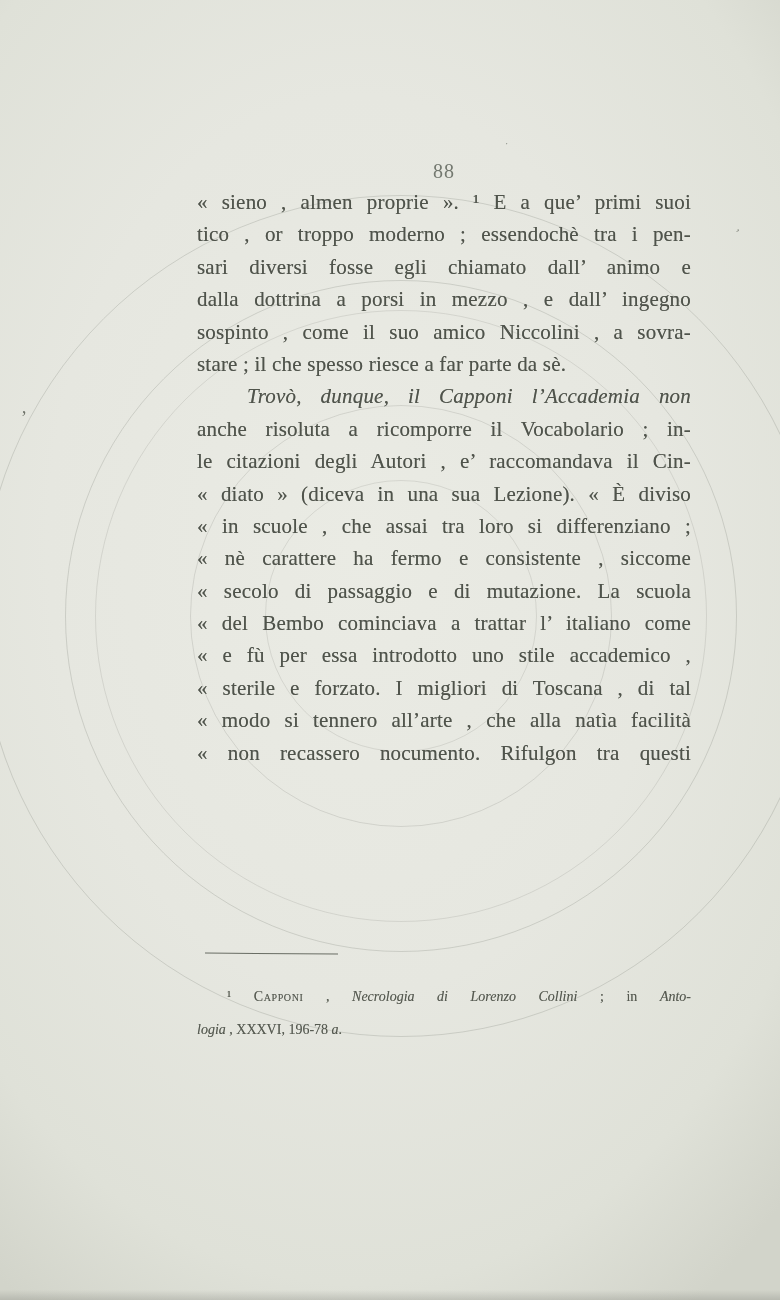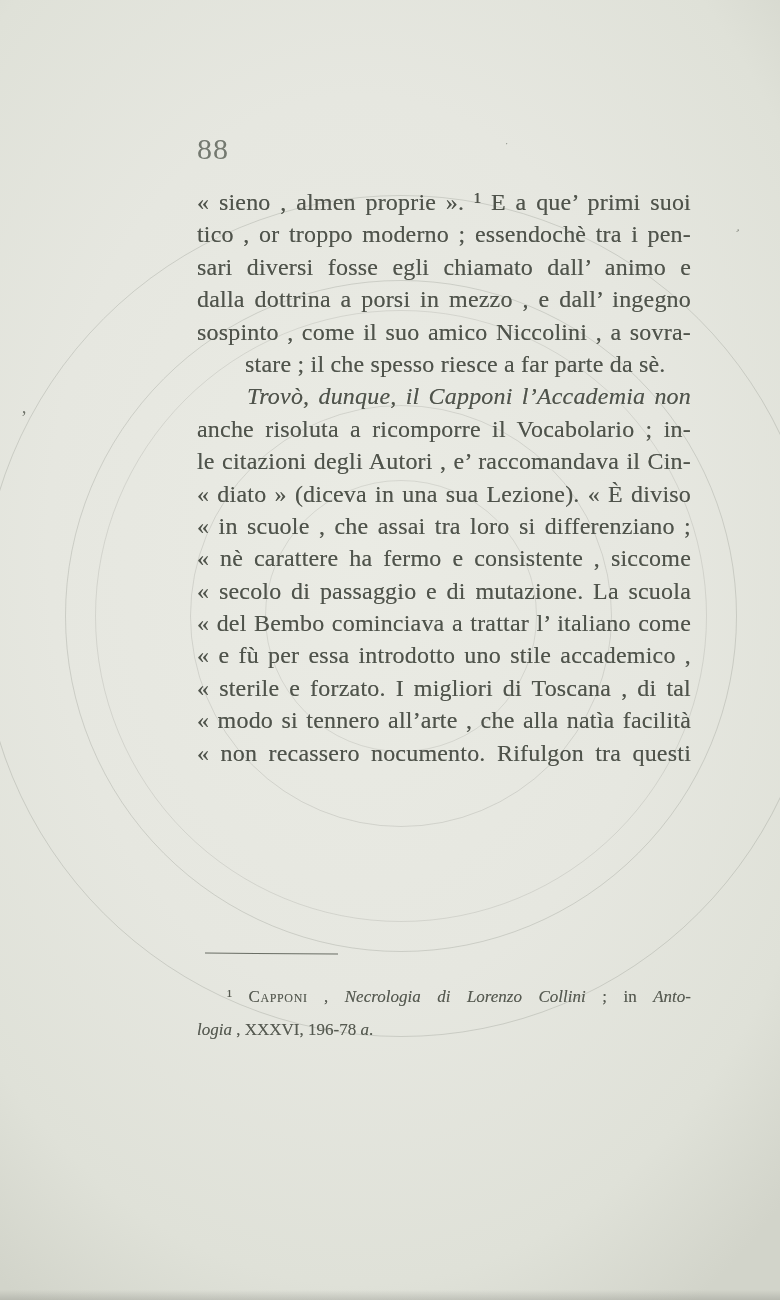--- a/index.html
+++ b/index.html
@@ -30,54 +30,55 @@
     pointer-events:none;
   }
   .r1{left:-20px;top:195px;width:840px;height:840px;}
   .r2{left:65px;top:280px;width:670px;height:670px;}
   .r3{left:95px;top:310px;width:610px;height:610px;border-color:rgba(104,108,101,0.16);}
   .r4{left:190px;top:405px;width:420px;height:420px;border-color:rgba(104,108,101,0.18);}
   .r5{left:265px;top:480px;width:270px;height:270px;border-color:rgba(104,108,101,0.16);}
 
   #page-number{
     position:absolute;
-    left:197px;top:132px;width:494px;
-    font-size:30px;
+    left:197px;top:160px;width:494px;
+    text-align:center;
+    font-size:20px;
     letter-spacing:1px;
     color:#747970;
   }
 
   #body-text{
     position:absolute;
     left:197px;top:186px;width:494px;
-    font-size:24px;
+    font-size:21px;
     color:#4f534b;
     text-shadow:0 0 0.6px rgba(79,83,75,0.55);
     letter-spacing:0.2px;
   }
   #body-text .line{
     height:32.4px;
     line-height:32.4px;
     text-align:justify;
     text-align-last:justify;
     white-space:nowrap;
   }
   #body-text .line.indent{ text-indent:50px;font-style:italic; }
-  #body-text .line.par-end{ text-align-last:left;margin-left:48px; }
+  #body-text .line.par-end{ text-align-last:left; }
 
   #footnote-rule{
     position:absolute;
     left:205px;top:953px;width:133px;height:0;
     border-top:1.6px solid #696d64;
     transform:rotate(0.4deg);
   }
   #footnote{
     position:absolute;
     left:197px;top:980px;width:494px;
-    font-size:17px;
+    font-size:14px;
     line-height:33px;
     color:#565a51;
     text-shadow:0 0 0.5px rgba(86,90,81,0.5);
   }
   #footnote .fn-line{ text-align:justify; }
   #footnote .fn-line:first-child{ text-indent:30px; text-align-last:justify; white-space:nowrap;}
   #footnote .fn-line:last-child{ text-align-last:left; }
   .seg-n{ font-style:normal; }
   .seg-i{ font-style:italic; }
   .seg-sc{ font-variant:small-caps; letter-spacing:0.6px; }

